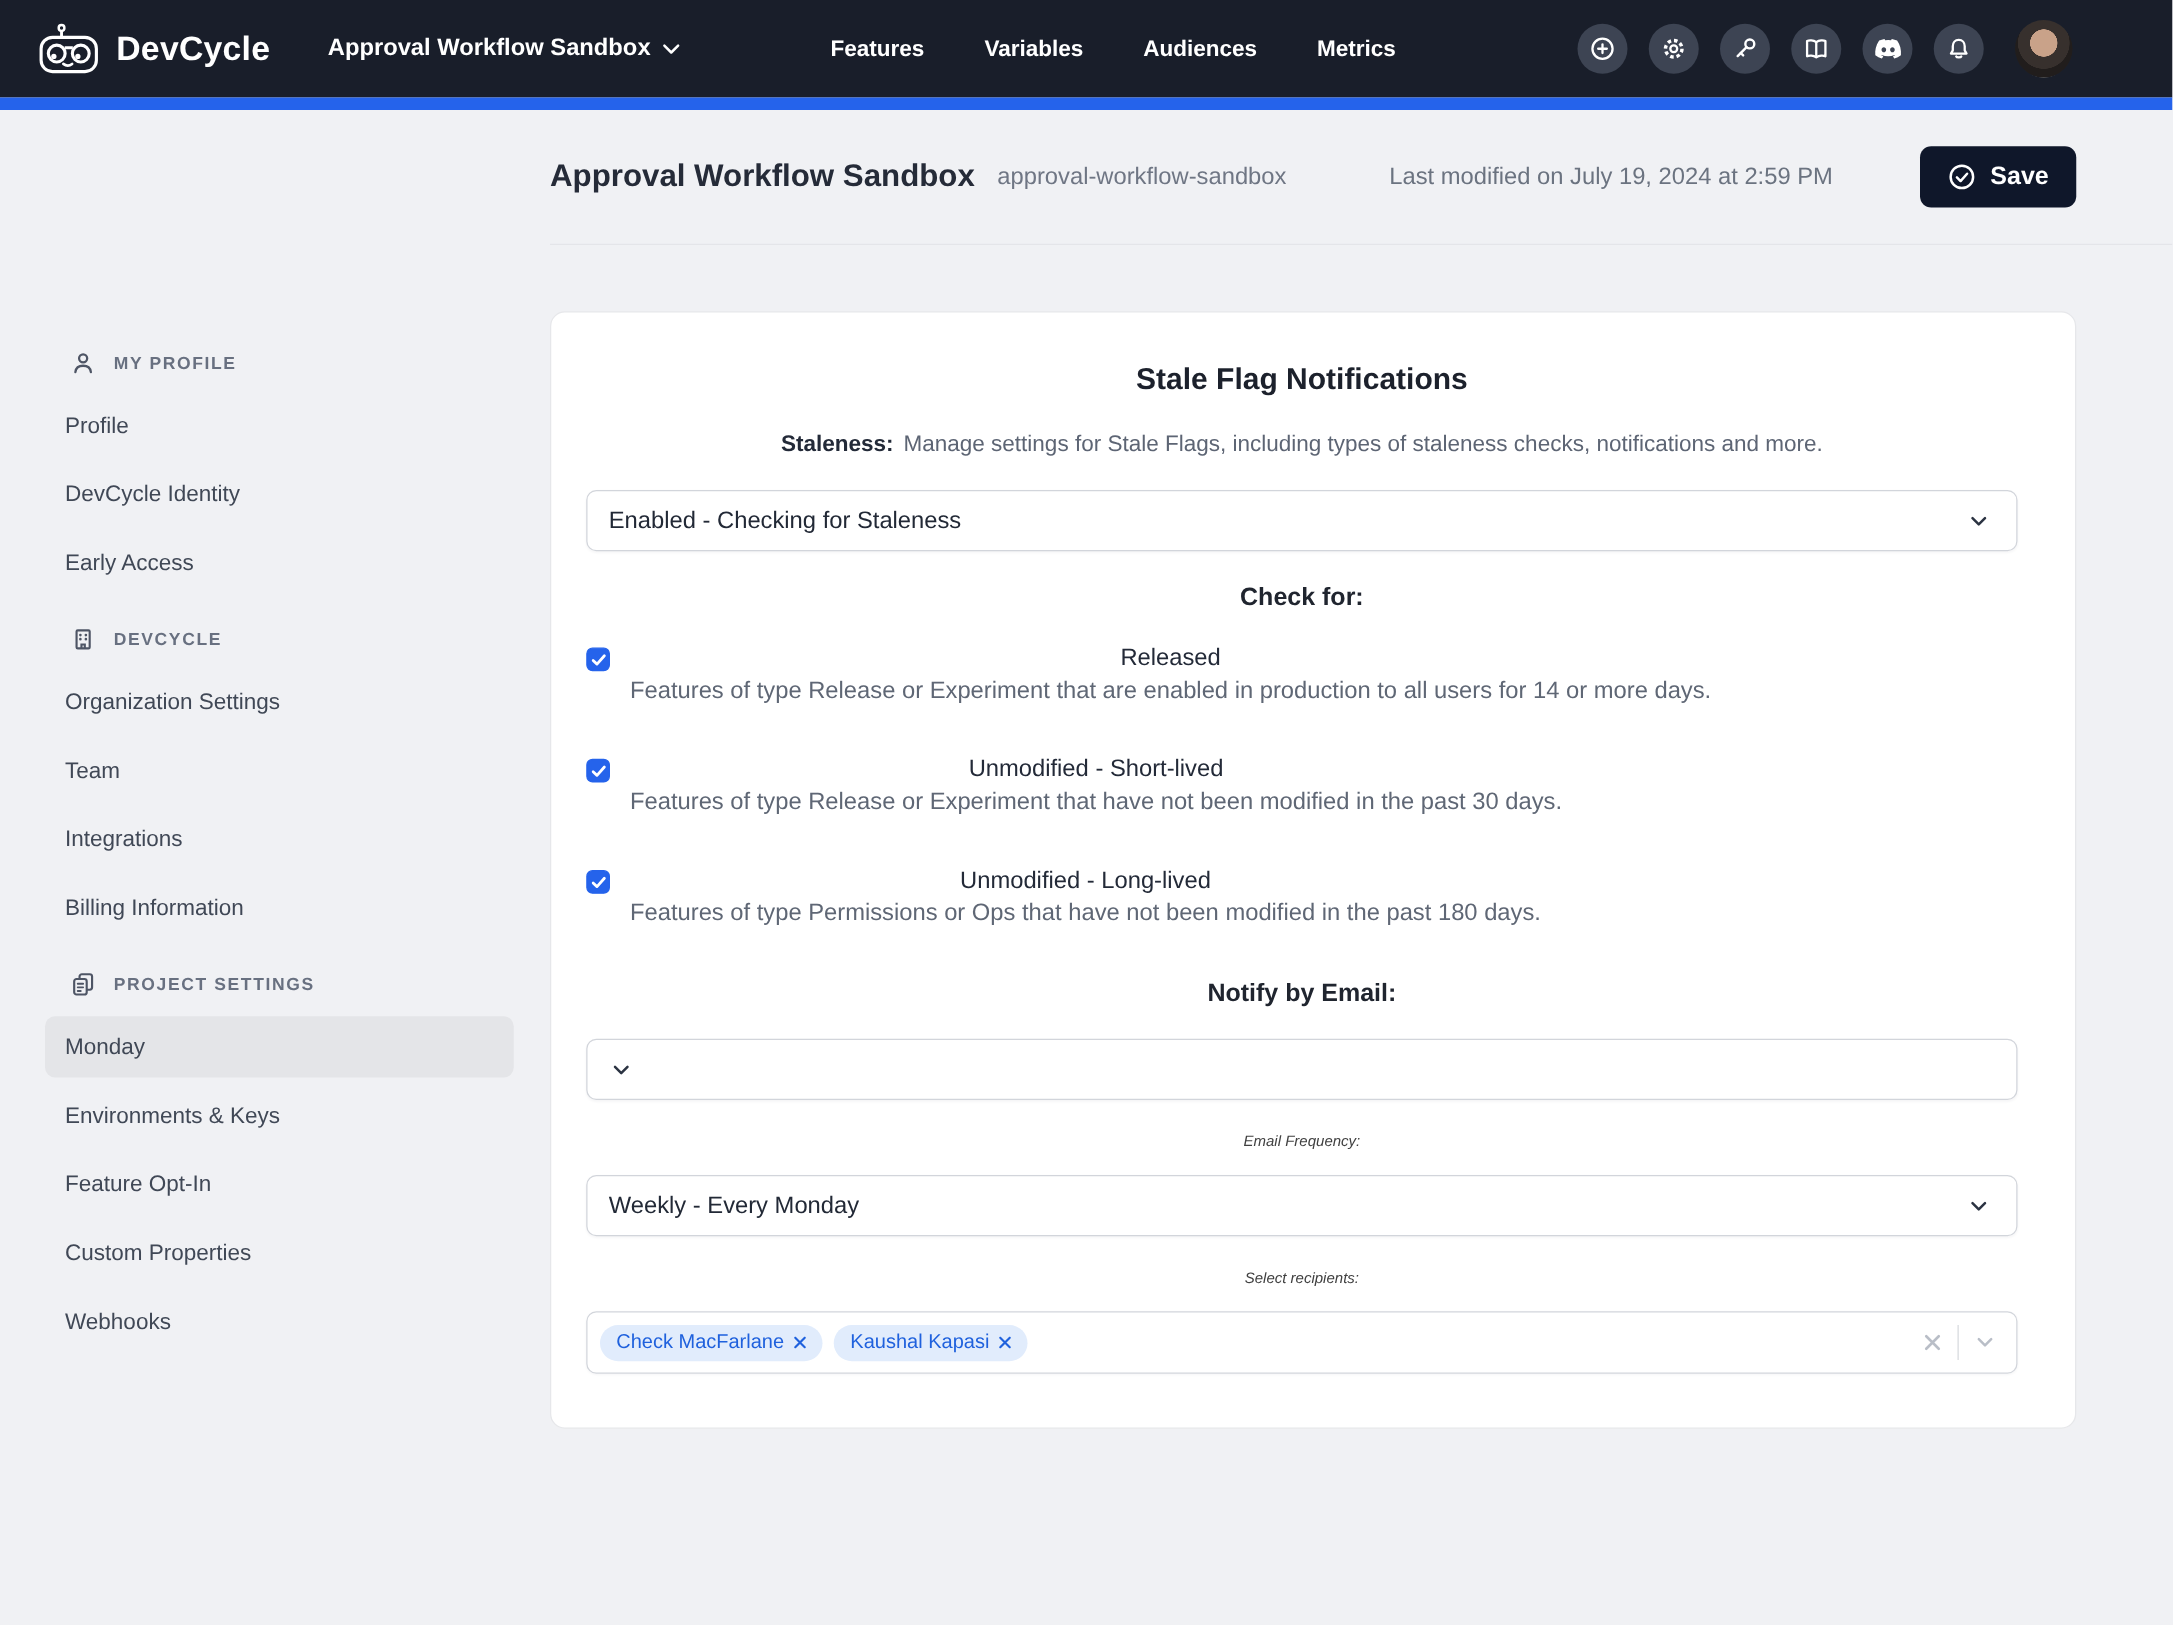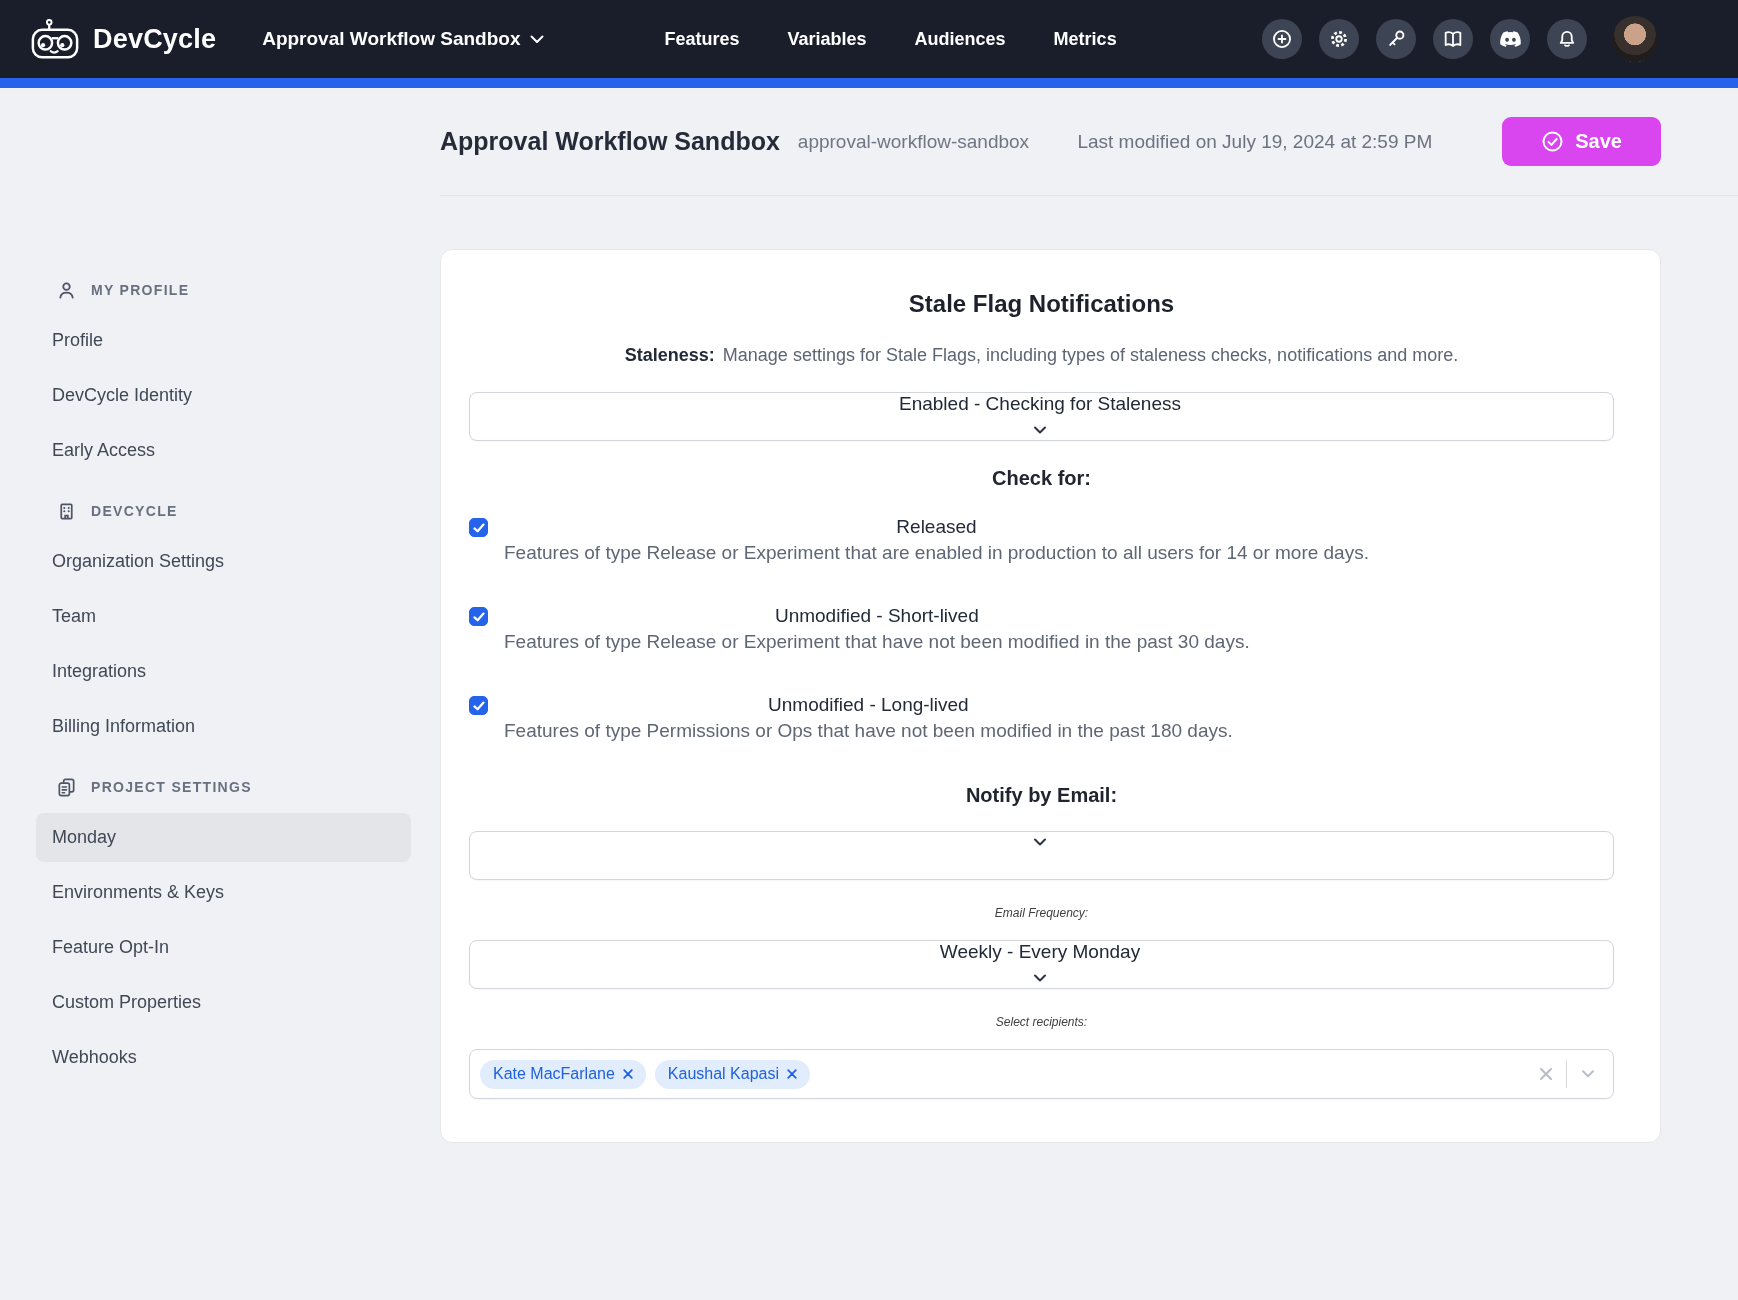--- a/index.html
+++ b/index.html
@@ -31,32 +31,32 @@
                  color:#687080; font-size:14px; font-weight:700; letter-spacing:1.3px; }
   .side-item { font-size:18px; color:#404856; padding:14px 16px; border-radius:8px; margin-bottom:6px; cursor:pointer; }
   .side-item.is-on { background:#e4e5e8; }
 
   .main { flex:1; min-width:0; }
   .page-header { height:108px; display:flex; align-items:center; border-bottom:1px solid #e4e5e9; padding-right:77px; }
   .page-title { font-size:25px; font-weight:700; color:#252b38; }
   .page-slug { font-size:19px; color:#6f7684; margin-left:18px; }
   .hdr-spacer { flex:1; }
   .last-modified { font-size:19px; color:#6b7380; margin-right:70px; }
-  .save-btn { height:49px; padding:0 39px; background:#d946ef; color:#fff; border:none; border-radius:9px;
+  .save-btn { height:49px; padding:0 22px; background:#0f172a; color:#fff; border:none; border-radius:9px;
               font-family:inherit; font-size:20px; font-weight:600; display:flex; align-items:center; gap:11px; cursor:pointer;justify-content:center; }
 
   
   .card { margin:53px 77px 0 0; background:#fff; border:1px solid #e6e7ea; border-radius:12px;
           padding:40px 46px 43px 28px;text-align:center; }
   .card h2 { font-size:24px; font-weight:700; color:#1c212c; margin-bottom:24px; }
   .staleness-line { font-size:18px; color:#5d6574; line-height:26px; margin-bottom:24px; }
   .staleness-line b { color:#232a38; font-weight:700; margin-right:8px; }
   .select { height:49px; background:#fff; border:1px solid #d2d5db; border-radius:8px; display:flex; align-items:center;
             justify-content:space-between; padding:0 20px 0 17px; font-size:19px; color:#222936; cursor:pointer;
-            box-shadow:0 1px 2px rgba(16,24,40,.04);flex-direction:column; }
+            box-shadow:0 1px 2px rgba(16,24,40,.04); }
   .section-label { font-size:20px; font-weight:700; color:#20252f; margin:26px 0 24px; }
   .check-row { display:flex; gap:16px; margin-bottom:37px; }
   .check-row:last-of-type { margin-bottom:0; }
   .checkbox { width:19px; height:19px; border-radius:5px; border:1.5px solid #9aa1ac; background:#fff; flex:none;
               margin-top:4px; display:flex; align-items:center; justify-content:center; cursor:pointer; }
   .checkbox svg { visibility:hidden; }
   .checkbox.is-on { background:#2563eb; border-color:#2563eb; }
   .checkbox.is-on svg { visibility:visible; }
   .check-title { font-size:19px; color:#232a38; line-height:26px; }
   .check-desc { font-size:19px; color:#5f6775; line-height:26px; }
@@ -283,21 +283,21 @@
           <span>Weekly - Every Monday</span>
           <svg width="20" height="20" viewBox="0 0 20 20" fill="none">
             <polyline points="5 7.5 10 12.5 15 7.5" stroke="#2b3342" stroke-width="2" stroke-linecap="round" stroke-linejoin="round"></polyline>
           </svg>
         </div>
 
         <div class="field-label">Select recipients:</div>
 
         <div class="recip-box">
           <span class="chip">
-            <span>Kate MacFarlane</span>
+            <span>Check MacFarlane</span>
             <span class="x">
               <svg width="10" height="10" viewBox="0 0 10 10" fill="none">
                   <path d="M1.2 1.2 L8.8 8.8 M8.8 1.2 L1.2 8.8" stroke="#1f61dd" stroke-width="1.7" stroke-linecap="round"></path>
                 </svg>
             </span>
           </span>
           <span class="chip">
             <span>Kaushal Kapasi</span>
             <span class="x">
               <svg width="10" height="10" viewBox="0 0 10 10" fill="none">

